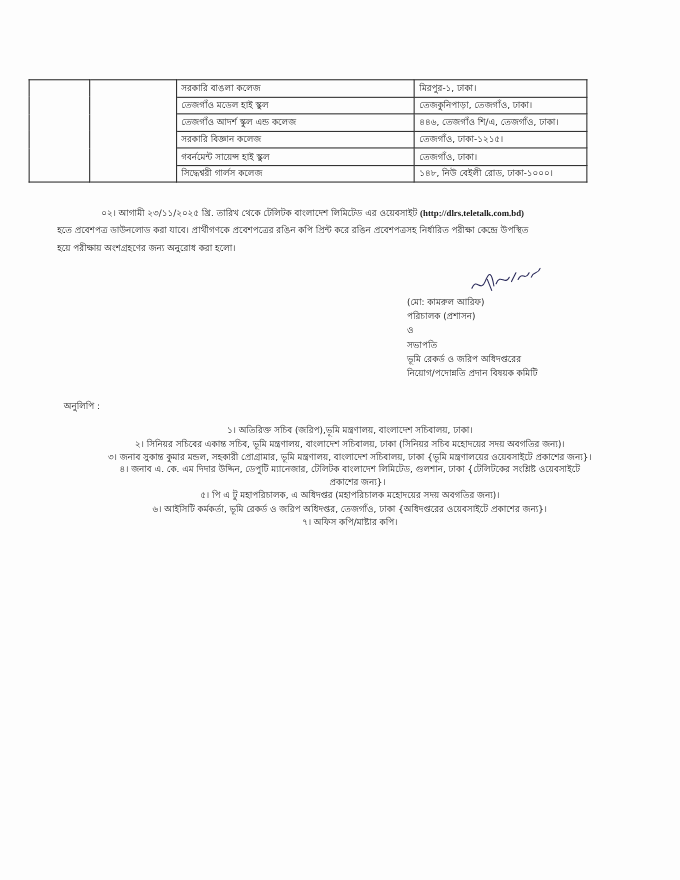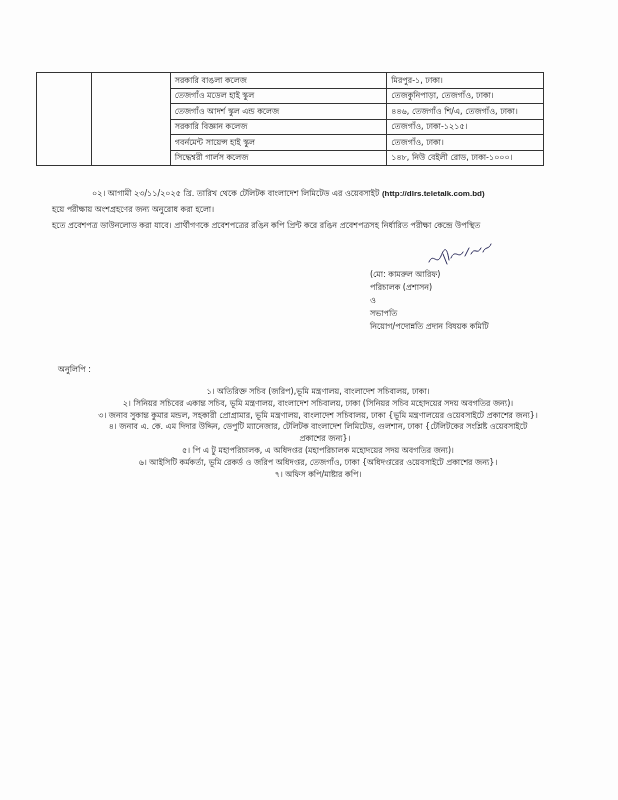--- a/index.html
+++ b/index.html
@@ -2,34 +2,34 @@
 <html><head>
 <meta charset="utf-8">
 <style>
   html, body { margin: 0; padding: 0; }
   body {
     width: 618px; height: 800px; background: #ffffff; position: relative; overflow: hidden;
     font-family: "DejaVu Sans", sans-serif; color: #1a1a1a;
   }
   .page { position: absolute; left: 0; top: 0; width: 618px; height: 800px; background: #fdfdfd; }
   table.centers {
-    position: absolute; left: 36px; top: 72px; width: 508px;
+    position: absolute; left: 26px; top: 72px; width: 508px;
     border-collapse: collapse; font-size: 8px;
   }
   table.centers td { border: 1px solid #333; height: 14.5px; padding: 0 4px; line-height: 13px; }
   td.c1 { width: 46px; }
   td.c2 { width: 70px; }
   td.c3 { width: 208px; text-align: left; }
   td.c4 { width: 148px; text-align: left; }
   .para {
     position: absolute; left: 52px; top: 186px; width: 520px;
     font-size: 8px; line-height: 16px;
   }
   .para .indent { padding-left: 40px; }
-  .para .url { font-weight: bold; font-family: Liberation Sans, sans-serif; }
+  .para .url { font-weight: bold; font-family: Liberation Serif, serif; }
   .signature {
     position: absolute; left: 425px; top: 238px; width: 70px; height: 30px;
   }
   .sig-block {
     position: absolute; left: 370px; top: 268px; width: 180px; text-align: left;
     font-size: 8px; line-height: 13px;
   }
   .copy-head {
     position: absolute; left: 58px; top: 363px; font-size: 8px;
   }
@@ -73,33 +73,34 @@
         <td class="c3">সিদ্ধেশ্বরী গার্লস কলেজ</td>
         <td class="c4">১৪৮, নিউ বেইলী রোড, ঢাকা-১০০০।</td>
       </tr>
     </tbody>
   </table>
 
   <div class="para">
     <div class="indent">
       <span>০২। আগামী ২৩/১১/২০২৫ খ্রি. তারিখ থেকে টেলিটক বাংলাদেশ লিমিটেড এর ওয়েবসাইট </span><span class="url">(http://dlrs.teletalk.com.bd)</span>
     </div>
+    <div>হতে প্রবেশপত্র ডাউনলোড করা যাবে। প্রার্থীগণকে প্রবেশপত্রের রঙিন কপি প্রিন্ট করে রঙিন প্রবেশপত্রসহ নির্ধারিত পরীক্ষা কেন্দ্রে উপস্থিত</div>
     <div>হয়ে পরীক্ষায় অংশগ্রহণের জন্য অনুরোধ করা হলো।</div>
-    <div>হতে প্রবেশপত্র ডাউনলোড করা যাবে। প্রার্থীগণকে প্রবেশপত্রের রঙিন কপি প্রিন্ট করে রঙিন প্রবেশপত্রসহ নির্ধারিত পরীক্ষা কেন্দ্রে উপস্থিত</div>
   </div>
 
   <svg class="signature" viewBox="0 0 70 30">
     <path d="M4 24 C8 14, 12 28, 16 18 S22 10, 24 22 M18 16 L22 26 M26 20 C30 10, 34 22, 38 14 M40 18 L44 10 M46 16 C50 8, 52 18, 56 10 M58 14 C60 8, 64 12, 66 6" fill="none" stroke="#2a2a5a" stroke-width="1" stroke-linecap="round"></path>
   </svg>
 
   <div class="sig-block">
     <div>(মো: কামরুল আরিফ)</div>
     <div>পরিচালক (প্রশাসন)</div>
     <div>ও</div>
     <div>সভাপতি</div>
+    <div>ভূমি রেকর্ড ও জরিপ অধিদপ্তরের</div>
     <div>নিয়োগ/পদোন্নতি প্রদান বিষয়ক কমিটি</div>
   </div>
 
   <div class="copy-head">অনুলিপি :</div>
 
   <ul class="copy-list">
     <li>১। অতিরিক্ত সচিব (জরিপ),ভূমি মন্ত্রণালয়, বাংলাদেশ সচিবালয়, ঢাকা।</li>
     <li>২। সিনিয়র সচিবের একান্ত সচিব, ভূমি মন্ত্রণালয়, বাংলাদেশ সচিবালয়, ঢাকা (সিনিয়র সচিব মহোদয়ের সদয় অবগতির জন্য)।</li>
     <li>৩। জনাব সুকান্ত কুমার মন্ডল, সহকারী প্রোগ্রামার, ভূমি মন্ত্রণালয়, বাংলাদেশ সচিবালয়, ঢাকা {ভূমি মন্ত্রণালয়ের ওয়েবসাইটে প্রকাশের জন্য}।</li>
     <li>৪। জনাব এ. কে. এম দিদার উদ্দিন, ডেপুটি ম্যানেজার, টেলিটক বাংলাদেশ লিমিটেড, গুলশান, ঢাকা {টেলিটকের সংশ্লিষ্ট ওয়েবসাইটে</li>

